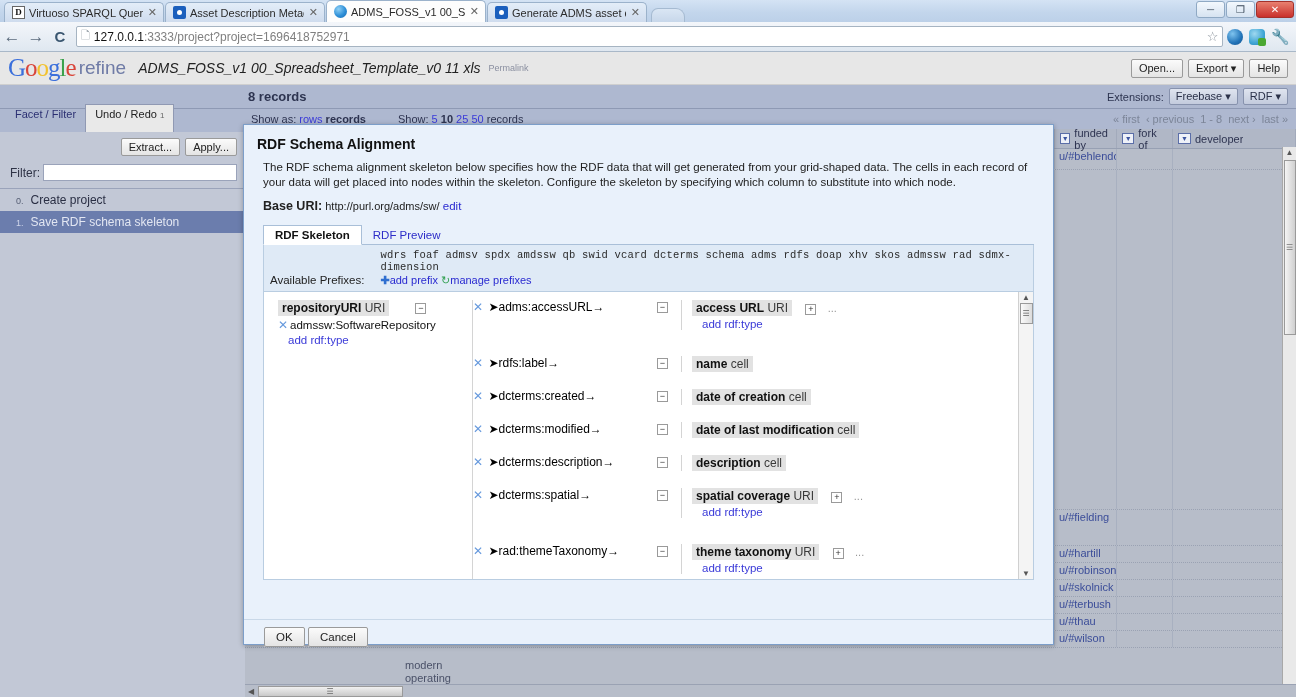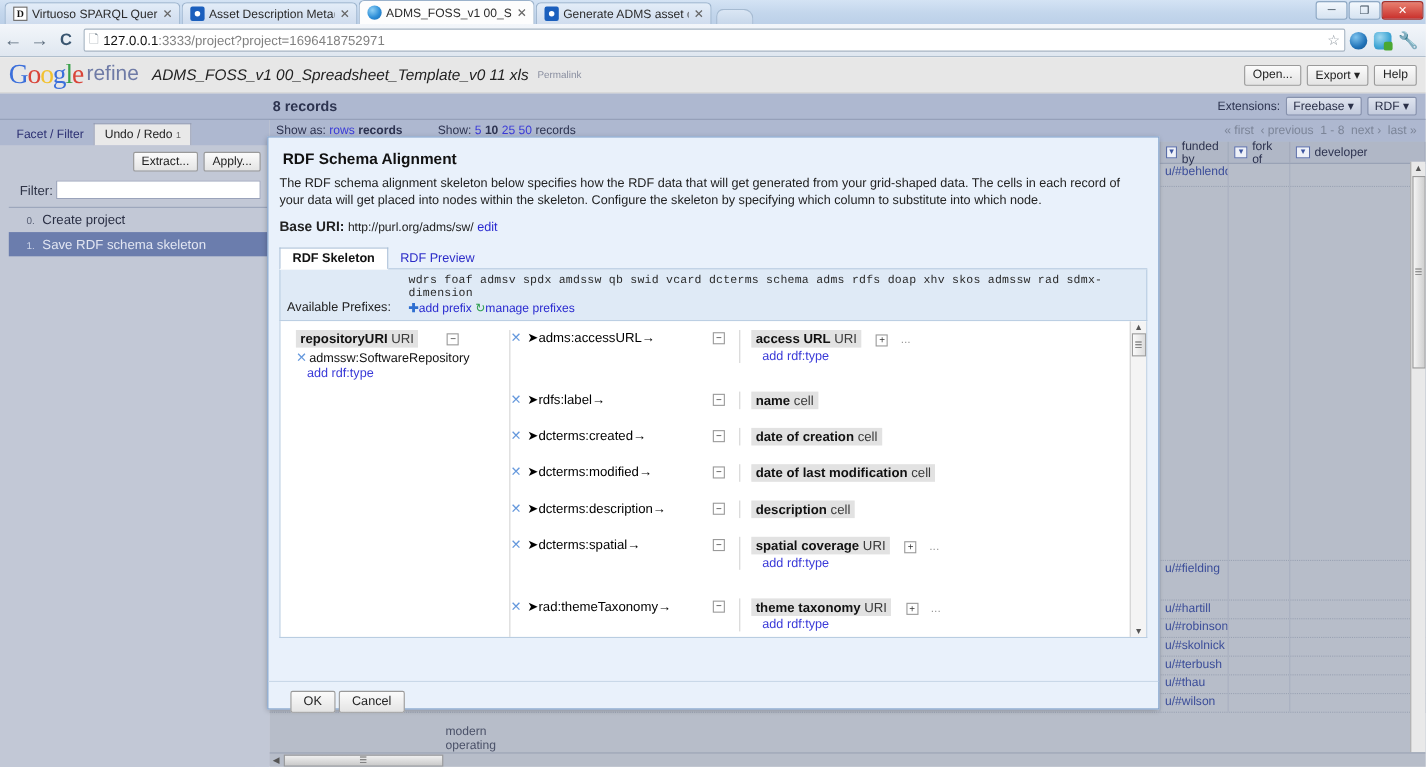--- a/index.html
+++ b/index.html
@@ -108,23 +108,23 @@
   }
   .subbar-right { margin-left:auto; display:flex; align-items:center; gap:5px; font-size:11px; }
   .btn-sm { border:1px solid #8792ad; background:linear-gradient(to bottom,#dfe4ef,#c3cbdd);
             border-radius:2px; font-size:11px; padding:1px 6px; color:#2a3048;}
 
   .body-row { display:flex; height:588px; }
 
   
   .sidebar { width:245px; background:#aeb8d0; position:relative; flex:0 0 245px; }
   .side-tabs { display:flex; height:23px; align-items:flex-end; padding-left:6px; background:#aeb8d0;}
-  .side-tab { font-size:11px; padding:3px 9px 4px 9px; color:#2b2f72; }
+  .side-tab { font-size:11px; padding:3px 9px 12px 9px; color:#2b2f72; }
   .side-tab.active { background:#e9e9e9; border:1px solid #9099b3; border-bottom:none; color:#222; font-weight:normal; }
-  .side-panel { background:#c2c8d6; height:565px;padding-left:8px; }
+  .side-panel { background:#c2c8d6; height:565px; }
   .side-actions { display:flex; justify-content:flex-end; gap:5px; padding:6px 8px 6px 0; }
   .filter-row { display:flex; align-items:center; gap:3px; padding:2px 8px 7px 10px; border-bottom:1px solid #9aa3ba;}
   .filter-label { font-size:12px; color:#2e3346; }
   .filter-input { flex:1; height:17px; background:#fff; border:1px solid #9aa3ba; }
   .hist-item { font-size:12px; padding:4px 8px 4px 16px; color:#2a2f44; display:flex; gap:7px; align-items:baseline;}
   .hist-item .num { font-size:9px; color:#555d73; }
   .hist-item.sel { background:#6b7dad; color:#e2e6f2; }
   .hist-item.sel .num { color:#cfd6ea; }
 
   
@@ -151,21 +151,21 @@
 
   
   .overlay { position:absolute; left:0; top:0; width:1296px; height:697px; }
   .dialog {
     position:absolute; left:243px; top:124px; width:811px; height:521px;
     background:#e9f1fb; border:1px solid #7c9ec9;
     box-shadow:0 1px 5px rgba(0,0,0,.28);
     display:flex; flex-direction:column;
   }
   .dlg-title { font-size:14px; font-weight:bold; color:#111; padding:11px 0 8px 13px; }
-  .dlg-body { flex:1; padding:0 10px; }
+  .dlg-body { flex:1; padding:0 19px; }
   .dlg-desc { font-size:11.5px; color:#222; line-height:15px; }
   .base-uri { margin-top:9px; font-size:11.5px; color:#222; }
   .base-uri b { font-size:12.5px; }
   .base-uri .val { font-size:11px; }
   .lnk { color:#2a2ad0; cursor:pointer; }
   .lnk-v { color:#3a3ad8; }
 
   .tabs-row { display:flex; align-items:flex-end; margin-top:10px; height:22px; border-bottom:1px solid #a9bfd8; }
   .dtab { font-size:11.5px; padding:3px 11px 3px 11px; color:#2c2cc8; }
   .dtab.active { background:#fff; border:1px solid #a9bfd8; border-bottom:1px solid #fff;

